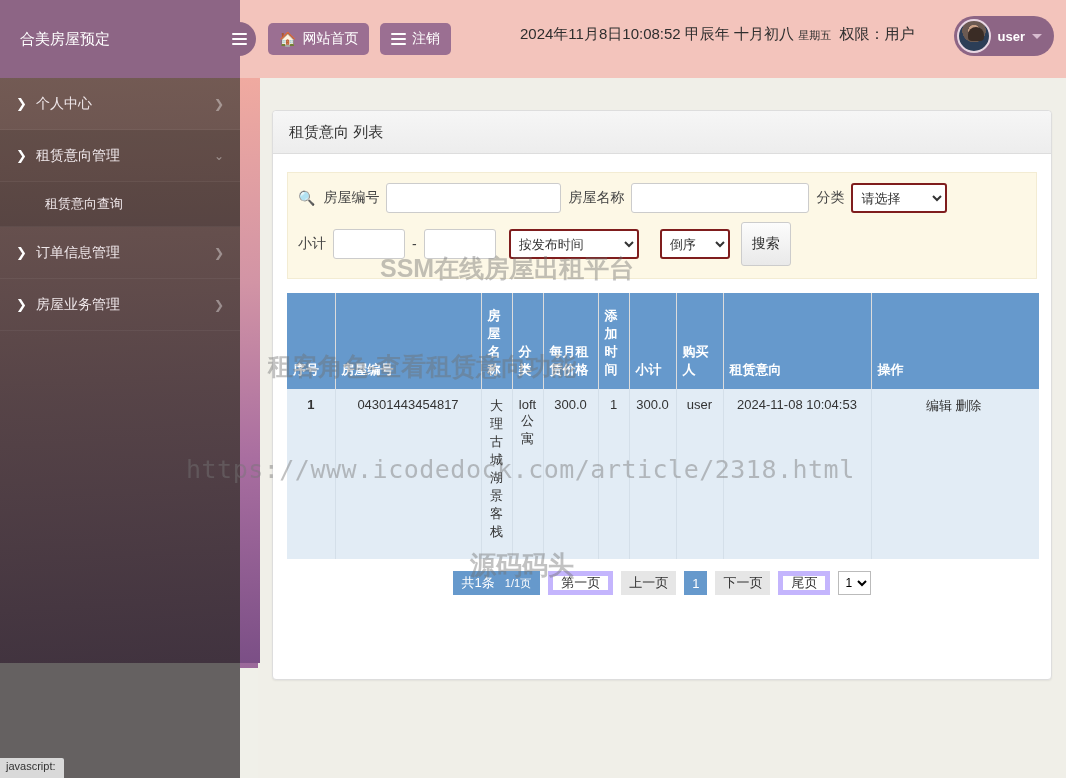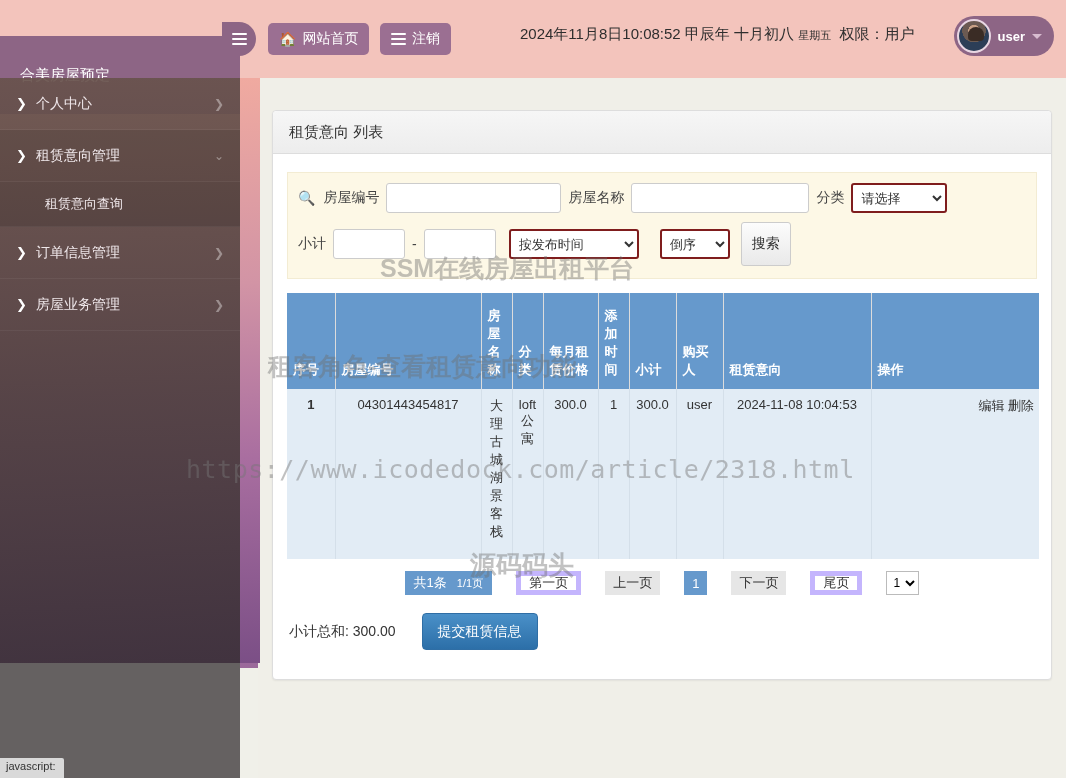--- a/index.html
+++ b/index.html
@@ -32,21 +32,21 @@
   #bg-grad-strip {
     position: absolute; left: 240px; top: 78px; width: 20px; height: 585px;
     background: linear-gradient(180deg, #f0aaa0 0%, #d294a5 35%, #a96ea0 65%, #7b4f86 100%);
   }
 
   
   #brand {
     position: absolute; left: 0; top: 0; width: 240px; height: 78px;
     background: #8d6585;
     color: #fff; font-size: 15px;
-    display: flex; align-items: center; padding-left: 20px; margin-top: 36px;
+    display: flex; align-items: center; padding-left: 20px;
   }
   #menu-toggle {
     position: absolute; left: 222px; top: 22px; width: 34px; height: 34px;
     background: #8d6585; border-radius: 0 17px 17px 0;
     display: flex; align-items: center; justify-content: center; cursor: pointer;
   }
   .burger { width: 15px; }
   .burger i { display: block; height: 2px; background: #fff; margin: 3px 0; border-radius: 1px; }
 
   .topbtn {
@@ -162,21 +162,21 @@
     vertical-align: top; text-align: center;
     padding: 8px 5px; height: 170px;
     border-right: 1px solid #d4dfe9;
   }
   table.grid td:last-child { border-right: none; }
   td.c-idx { font-weight: bold; }
   td.c-op a { color: #333; text-decoration: none; cursor: pointer; }
 
   
   #pager {
-    display: flex; justify-content: center; align-items: center; gap: 24px;
+    display: flex; justify-content: center; align-items: center; gap: 8px;
     margin-top: 12px; font-size: 13px;
   }
   .pg {
     height: 24px; display: flex; align-items: center; padding: 0 8px;
     background: #e6e6e6; color: #333; cursor: pointer; white-space: nowrap;
   }
   .pg.info { background: #6699cc; color: #fff; gap: 10px; padding: 0 9px; }
   .pg.info .n { font-size: 11px; }
   .pg.white { background: #fff; border: 5px solid #c4b5fd; }
   .pg.cur { background: #6699cc; color: #fff; min-width: 22px; justify-content: center; }
@@ -366,21 +366,21 @@
           <td>大理古城湖景客栈</td>
           <td>loft公寓</td>
           <td>300.0</td>
           <td>1</td>
           <td>300.0</td>
           <td>user</td>
           <td>
             <span>2024-11-08</span>
             <span>10:04:53</span>
           </td>
-          <td class="c-op" style="text-align:right;padding-left:2px">
+          <td class="c-op" style="text-align:center;padding-left:2px">
             <a>编辑</a>
             <a>删除</a>
           </td>
         </tr>
       </tbody>
     </table>
   </div>
 
   <div id="pager">
     <div class="pg info">
@@ -390,24 +390,20 @@
     <div class="pg white">第一页</div>
     <div class="pg plain">上一页</div>
     <div class="pg cur">1</div>
     <div class="pg plain">下一页</div>
     <div class="pg white">尾页</div>
     <select class="pg-sel">
       <option>1</option>
     </select>
   </div>
 
-  <div id="panel-foot">
-    <span id="subtotal">小计总和: 300.00</span>
-    <button id="submit-btn">提交租赁信息</button>
-  </div>
 </div>
 
 <div class="wm" id="wm1">SSM在线房屋出租平台</div>
 <div class="wm" id="wm2">租客角色-查看租赁意向功能</div>
 <div class="wm" id="wm3">https://www.icodedock.com/article/2318.html</div>
 <div class="wm" id="wm4">源码码头</div>
 
 <div id="statusbar">javascript:</div>
 
 </body></html>

